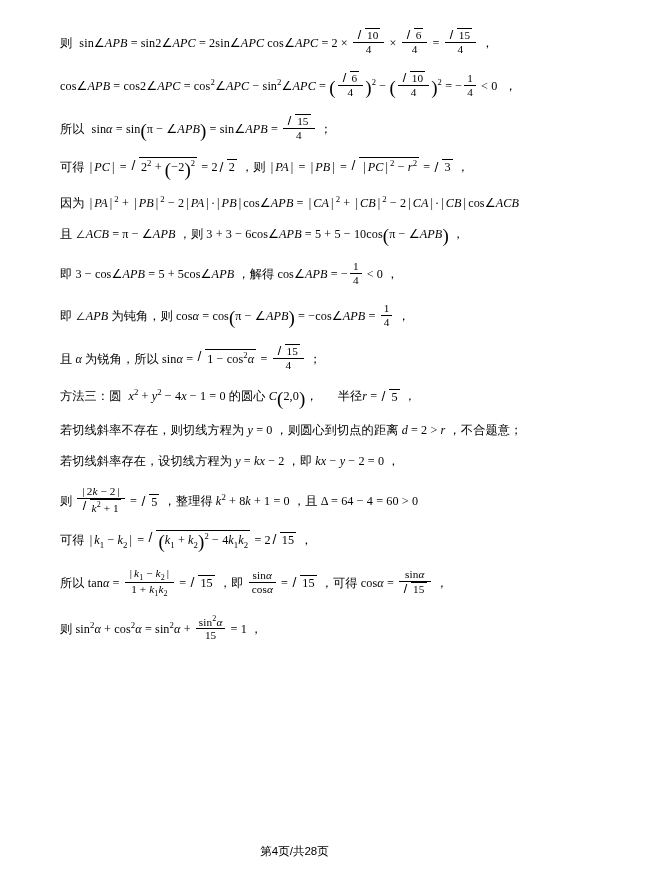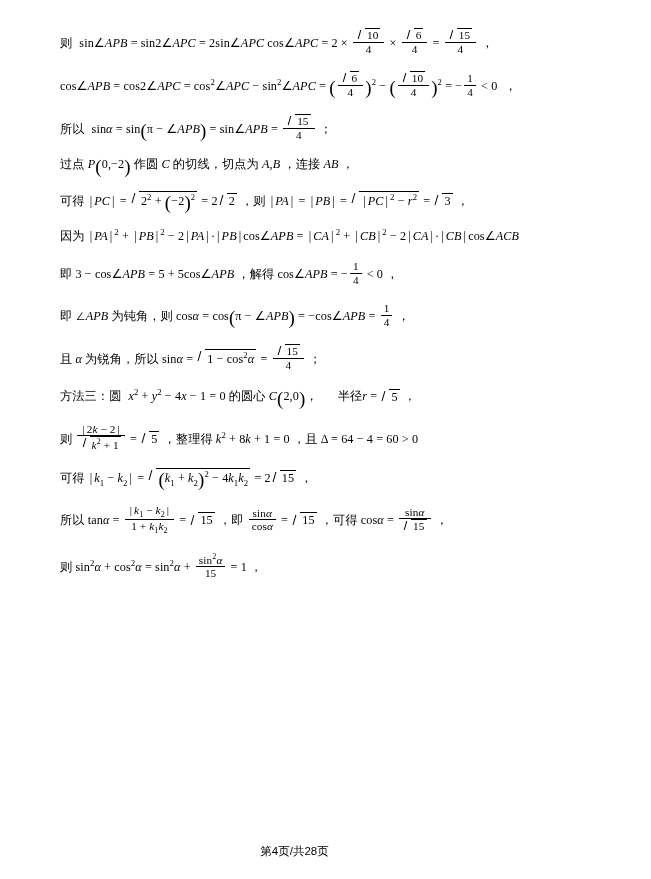--- a/index.html
+++ b/index.html
@@ -104,57 +104,63 @@
     = −<span class="frac"><span class="num">1</span><span class="den">4</span></span> &lt; 0<span class="sp"></span>，
   </p>
 
 
   <p class="line">
     所以<span class="sp"></span>sin<span class="mi">α</span> = sin<span class="bigparen">(</span>π − ∠<span class="mi">APB</span><span class="bigparen">)</span> = sin∠<span class="mi">APB</span> =
     <span class="frac"><span class="num"><span class="sqrt"><span class="rad">15</span></span></span><span class="den">4</span></span> ；
   </p>
 
 
-  <p class="line">
-    过点 <span class="mi">P</span><span class="bigparen">(</span>0,−2<span class="bigparen">)</span> 作圆 <span class="mi">C</span> 的切线，切点为 <span class="mi">A</span>,<span class="mi">B</span> ，连接 <span class="mi">AB</span> ，
-  </p>
 
   <p class="line">
     可得 <span class="op">|</span><span class="mi">PC</span><span class="op">|</span> =
     <span class="sqrt"><span class="rad">2<span class="sup">2</span> + <span class="bigparen">(</span>−2<span class="bigparen">)</span><span class="pexp">2</span></span></span>
     = 2<span class="sqrt"><span class="rad">2</span></span> ，则 <span class="op">|</span><span class="mi">PA</span><span class="op">|</span> = <span class="op">|</span><span class="mi">PB</span><span class="op">|</span> =
     <span class="sqrt"><span class="rad"><span class="op">|</span><span class="mi">PC</span><span class="op">|</span><span class="sup">2</span> − <span class="mi">r</span><span class="sup">2</span></span></span>
     = <span class="sqrt"><span class="rad">3</span></span> ，
   </p>
 
   <p class="line">
     因为 <span class="op">|</span><span class="mi">PA</span><span class="op">|</span><span class="sup">2</span> + <span class="op">|</span><span class="mi">PB</span><span class="op">|</span><span class="sup">2</span> − 2<span class="op">|</span><span class="mi">PA</span><span class="op">|</span>·<span class="op">|</span><span class="mi">PB</span><span class="op">|</span>cos∠<span class="mi">APB</span> = <span class="op">|</span><span class="mi">CA</span><span class="op">|</span><span class="sup">2</span> + <span class="op">|</span><span class="mi">CB</span><span class="op">|</span><span class="sup">2</span> − 2<span class="op">|</span><span class="mi">CA</span><span class="op">|</span>·<span class="op">|</span><span class="mi">CB</span><span class="op">|</span>cos∠<span class="mi">ACB</span>
   </p>
 
+  <p class="line">
+    且 ∠<span class="mi">ACB</span> = π − ∠<span class="mi">APB</span> ，则 3 + 3 − 6cos∠<span class="mi">APB</span> = 5 + 5 − 10cos<span class="bigparen">(</span>π − ∠<span class="mi">APB</span><span class="bigparen">)</span> ，
+  </p>
 
   <p class="line">
     即 3 − cos∠<span class="mi">APB</span> = 5 + 5cos∠<span class="mi">APB</span> ，解得 cos∠<span class="mi">APB</span> = −<span class="frac"><span class="num">1</span><span class="den">4</span></span> &lt; 0 ，
   </p>
 
   <p class="line">
     即 ∠<span class="mi">APB</span> 为钝角，则 cos<span class="mi">α</span> = cos<span class="bigparen">(</span>π − ∠<span class="mi">APB</span><span class="bigparen">)</span> = −cos∠<span class="mi">APB</span> = <span class="frac"><span class="num">1</span><span class="den">4</span></span> ，
   </p>
 
   <p class="line">
     且 <span class="mi">α</span> 为锐角，所以 sin<span class="mi">α</span> =
     <span class="sqrt"><span class="rad">1 − cos<span class="sup">2</span><span class="mi">α</span></span></span>
     = <span class="frac"><span class="num"><span class="sqrt"><span class="rad">15</span></span></span><span class="den">4</span></span> ；
   </p>
 
   <p class="line gap-lg">
     方法三：圆<span class="sp"></span><span class="mi">x</span><span class="sup">2</span> + <span class="mi">y</span><span class="sup">2</span> − 4<span class="mi">x</span> − 1 = 0 的圆心 <span class="mi">C</span><span class="bigparen">(</span>2,0<span class="bigparen">)</span>，<span class="sp-lg"></span>半径<span class="mi">r</span> =
     <span class="sqrt"><span class="rad">5</span></span> ，
   </p>
 
+  <p class="line">
+    若切线斜率不存在，则切线方程为 <span class="mi">y</span> = 0 ，则圆心到切点的距离 <span class="mi">d</span> = 2 &gt; <span class="mi">r</span> ，不合题意；
+  </p>
 
+  <p class="line">
+    若切线斜率存在，设切线方程为 <span class="mi">y</span> = <span class="mi">kx</span> − 2 ，即 <span class="mi">kx</span> − <span class="mi">y</span> − 2 = 0 ，
+  </p>
 
   <p class="line">
     则
     <span class="frac"><span class="num"><span class="op">|</span>2<span class="mi">k</span> − 2<span class="op">|</span></span><span class="den"><span class="sqrt"><span class="rad"><span class="mi">k</span><span class="sup">2</span> + 1</span></span></span></span>
     = <span class="sqrt"><span class="rad">5</span></span> ，整理得 <span class="mi">k</span><span class="sup">2</span> + 8<span class="mi">k</span> + 1 = 0 ，且 Δ = 64 − 4 = 60 &gt; 0
   </p>
 
 
   <p class="line">
     可得 <span class="op">|</span><span class="mi">k</span><span class="sub">1</span> − <span class="mi">k</span><span class="sub">2</span><span class="op">|</span> =

